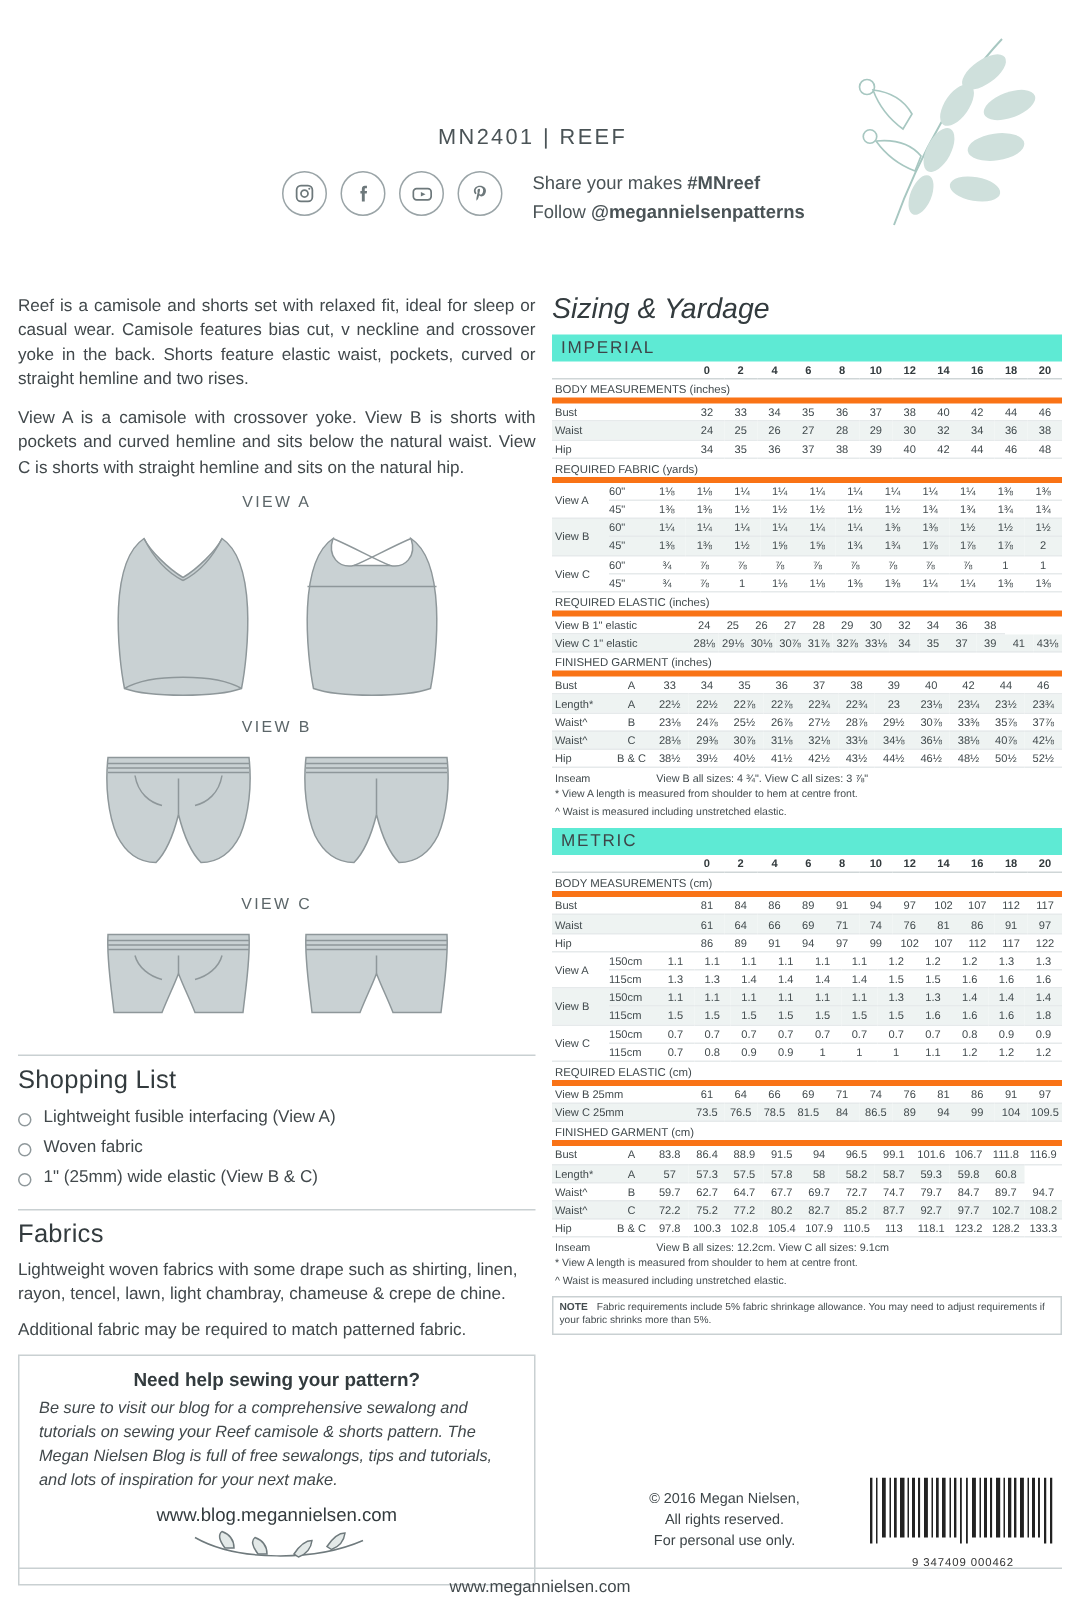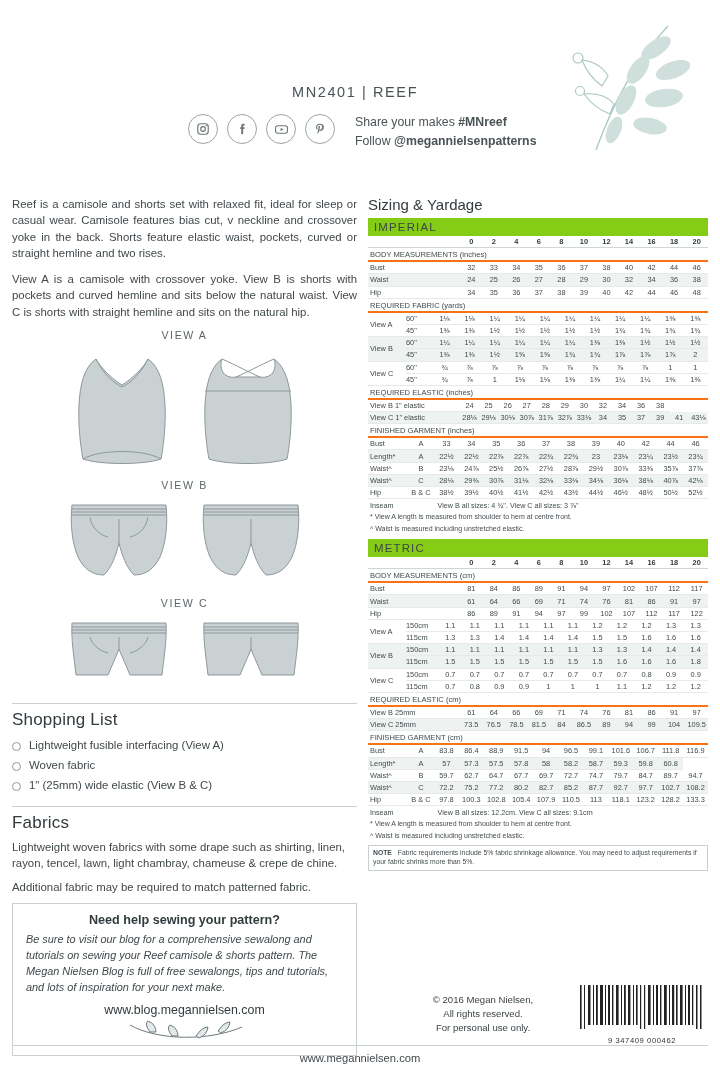--- a/index.html
+++ b/index.html
@@ -39,23 +39,23 @@
   .fabtext{font-size:11.4px;line-height:1.45;color:#41484b;margin:3px 0 7px;}
 
   .helpbox{border:1px solid #c9d0d2;margin-top:8px;padding:9px 13px 6px;text-align:center;position:relative;}
   .helptitle{font-size:12.6px;font-weight:bold;color:#333b3e;margin-bottom:5px;}
   .helptext{font-size:10.9px;font-style:italic;line-height:1.45;color:#41484b;text-align:left;}
   .helpurl{font-size:12.4px;color:#333b3e;margin-top:7px;}
   .sprig{margin-top:2px;}
 
   
   .rightcol{position:absolute;left:368px;top:196px;width:340px;font-size:7.3px;}
-  .sizetitle{font-size:15px;color:#333b3e;margin:0 0 5px;}
-  .bandhdr{background:#84cc16;color:#3d4548;font-size:11.4px;letter-spacing:1.2px;padding:3px 6px;}
-  .subhdr{font-size:7.6px;color:#414a4d;padding:2px 0 1px 2px;border-bottom:2px solid #f97316;}
+  .sizetitle{font-size:19px;color:#333b3e;margin:0 0 5px;font-style:italic;}
+  .bandhdr{background:#5eead4;color:#3d4548;font-size:11.4px;letter-spacing:1.2px;padding:3px 6px;}
+  .subhdr{font-size:7.6px;color:#414a4d;padding:2px 0 1px 2px;border-bottom:4px solid #f97316;}
   table{border-collapse:collapse;width:100%;table-layout:fixed;}
   td{font-size:7.4px;color:#414a4d;padding:1.1px 0;text-align:center;border-bottom:1px solid #e6eaeb;}
   td.lbl{text-align:left;padding-left:2px;}
   td.lbl2{text-align:left;}
   tr.sizerow td{font-weight:bold;color:#333b3e;border-bottom:1px solid #cfd6d7;}
   .shade td{background:#eef3f2;}
   .note{font-size:7px;color:#454d50;padding:1px 2px;line-height:1.35;}
   .notebox{border:1px solid #c9d0d2;font-size:6.8px;color:#454d50;padding:3px 4px;line-height:1.3;margin-top:4px;}
   .notebox b{font-weight:bold;}
   .inseam{font-size:7.2px;color:#414a4d;padding:1.5px 2px;}

